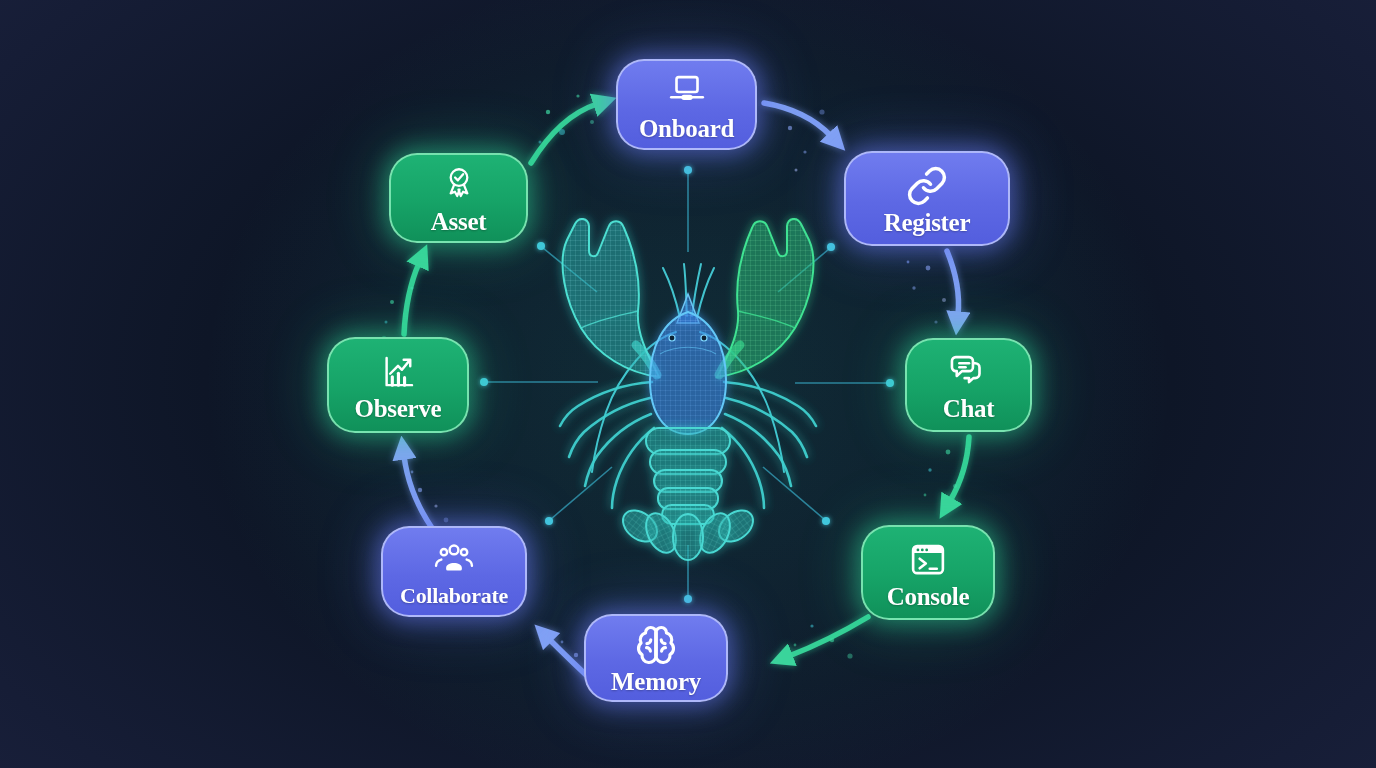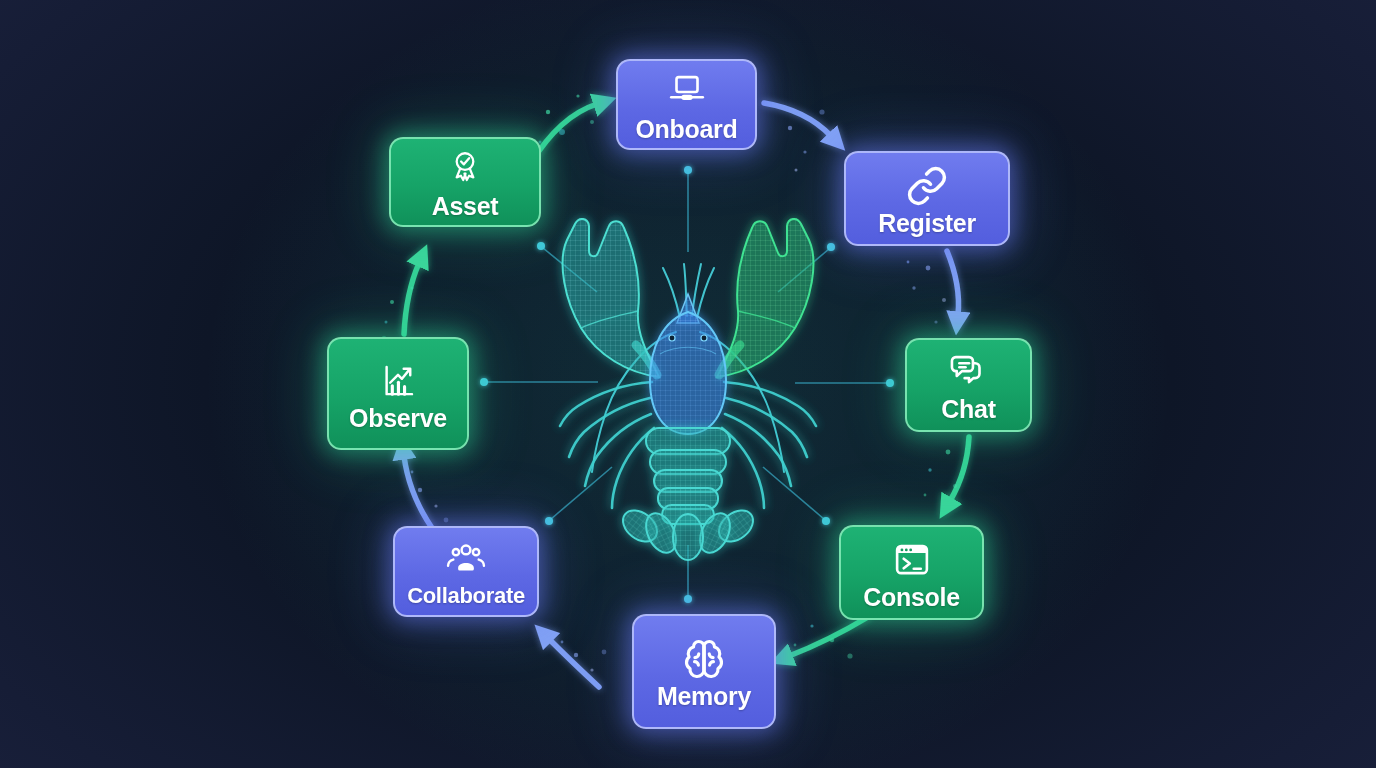--- a/index.html
+++ b/index.html
@@ -9,23 +9,23 @@
     background:#1d2340;
   }
   .bg{
     position:absolute;inset:0;z-index:0;
     background:
       radial-gradient(620px 540px at 50% 50%, rgba(36,150,142,0.20), rgba(36,150,142,0.07) 55%, rgba(36,150,142,0) 78%),
       radial-gradient(1150px 760px at 50% 49%, #0b1322 0%, #0e1627 42%, #161d36 72%, #1e2442 100%);
   }
   .canvas-svg{position:absolute;left:0;top:0;z-index:1;}
   .node{
-    position:absolute;z-index:2;border-radius:14px;
+    position:absolute;z-index:2;border-radius:28px;
     display:flex;flex-direction:column;align-items:center;justify-content:center;
-    gap:3px;box-sizing:border-box;padding-top:4px;
+    gap:3px;box-sizing:border-box;padding-top:4px;font-family:Liberation Serif, serif;
   }
   .node.blue{
     background:linear-gradient(180deg,#707cef 0%,#5d68e4 55%,#535ede 100%);
     border:2px solid rgba(178,188,250,0.95);
     box-shadow:0 0 22px 5px rgba(104,122,245,0.50), 0 0 56px 10px rgba(104,122,245,0.22);
   }
   .node.green{
     background:linear-gradient(180deg,#1eb274 0%,#16a367 55%,#10915a 100%);
     border:2px solid rgba(128,232,181,0.92);
     box-shadow:0 0 22px 5px rgba(46,216,151,0.45), 0 0 56px 10px rgba(46,216,151,0.20);
@@ -247,71 +247,71 @@
   <svg class="node-icon" viewBox="0 0 48 48" fill="none" stroke="#ffffff" stroke-width="3" stroke-linecap="round" stroke-linejoin="round">
     <path d="M21 14 h10 a5 5 0 0 1 5 5 v7 a5 5 0 0 1 -5 5 h-2 l-5 4.5 v-4.5 h-5"></path>
     <path d="M9 7 h15 a4.5 4.5 0 0 1 4.5 4.5 v7 a4.5 4.5 0 0 1 -4.5 4.5 h-8 l-6 5.5 v-5.5 h-1
              a4.5 4.5 0 0 1 -4.5 -4.5 v-7 A4.5 4.5 0 0 1 9 7 Z" fill="#18a566"></path>
     <path d="M13 14 h11"></path>
     <path d="M13 18.5 h7"></path>
   </svg>
   <div class="node-label">Chat</div>
 </div>
 
-<div class="node green" style="left:839px;top:525px;width:145px;height:95px">
+<div class="node green" style="left:861px;top:525px;width:134px;height:95px">
   <svg class="node-icon" viewBox="0 0 48 48" fill="none" stroke="#ffffff" stroke-width="3" stroke-linecap="round" stroke-linejoin="round">
     <rect x="7" y="8" width="34" height="31" rx="4.5"></rect>
     <path d="M8 9 h32 a3.5 3.5 0 0 1 1 2.5 V16 H7 V11.5 A3.5 3.5 0 0 1 8 9 Z" fill="#ffffff" stroke="none"></path>
     <circle cx="12.5" cy="12.5" r="1.6" fill="#149a5e" stroke="none"></circle>
     <circle cx="17.5" cy="12.5" r="1.6" fill="#149a5e" stroke="none"></circle>
     <circle cx="22.5" cy="12.5" r="1.6" fill="#149a5e" stroke="none"></circle>
     <path d="M14.5 22.5 l7 5.5 -7 5.5"></path>
     <path d="M26 34 h8"></path>
   </svg>
   <div class="node-label">Console</div>
 </div>
 
-<div class="node blue" style="left:632px;top:614px;width:144px;height:115px">
+<div class="node blue" style="left:584px;top:614px;width:144px;height:88px">
   <svg class="node-icon" viewBox="0 0 24 24" fill="none" stroke="#ffffff" stroke-width="1.8" stroke-linecap="round" stroke-linejoin="round">
     <path d="M12 5a3 3 0 1 0-5.997.125 4 4 0 0 0-2.526 5.77 4 4 0 0 0 .556 6.588A4 4 0 1 0 12 18Z"></path>
     <path d="M12 5a3 3 0 1 1 5.997.125 4 4 0 0 1 2.526 5.77 4 4 0 0 1-.556 6.588A4 4 0 1 1 12 18Z"></path>
     <path d="M12 5 V18"></path>
     <path d="M9 9 a2.2 2.2 0 0 1 -2.2 2.2"></path>
     <path d="M15 9 a2.2 2.2 0 0 0 2.2 2.2"></path>
     <path d="M8.8 15.5 a2.2 2.2 0 0 0 -2.2 -2"></path>
     <path d="M15.2 15.5 a2.2 2.2 0 0 1 2.2 -2"></path>
   </svg>
   <div class="node-label">Memory</div>
 </div>
 
-<div class="node blue" style="left:393px;top:526px;width:146px;height:91px">
+<div class="node blue" style="left:381px;top:526px;width:146px;height:91px">
   <svg class="node-icon" viewBox="0 0 48 48" fill="none" stroke="#ffffff" stroke-width="2.8" stroke-linecap="round" stroke-linejoin="round">
     <circle cx="12.5" cy="15" r="3.6"></circle>
     <circle cx="35.5" cy="15" r="3.6"></circle>
     <circle cx="24" cy="12.5" r="5"></circle>
     <path d="M9.5 23.5 c-3.8 1 -6 3.6 -6 7.2"></path>
     <path d="M38.5 23.5 c3.8 1 6 3.6 6 7.2"></path>
     <path d="M15 33 c0-7.5 18-7.5 18 0 v1.2 a1.8 1.8 0 0 1 -1.8 1.8 h-14.4 a1.8 1.8 0 0 1 -1.8 -1.8 Z" fill="#ffffff" stroke="none"></path>
   </svg>
   <div class="node-label" style="font-size:22px">Collaborate</div>
 </div>
 
-<div class="node green" style="left:327px;top:337px;width:142px;height:113px">
+<div class="node green" style="left:327px;top:337px;width:142px;height:96px">
   <svg class="node-icon" viewBox="0 0 48 48" fill="none" stroke="#ffffff" stroke-width="2.8" stroke-linecap="round" stroke-linejoin="round">
     <path d="M11 8 V39 H40"></path>
     <path d="M17.5 39 V29.5" stroke-width="3.6"></path>
     <path d="M24.5 39 V25.5" stroke-width="3.6"></path>
     <path d="M31.5 39 V30.5" stroke-width="3.6"></path>
     <path d="M15 26 L24 17 L28.5 21.5 L37 11"></path>
     <path d="M30.5 10 H38 V17.5"></path>
   </svg>
   <div class="node-label">Observe</div>
 </div>
 
-<div class="node green" style="left:389px;top:137px;width:152px;height:90px">
+<div class="node green" style="left:389px;top:153px;width:139px;height:90px">
   <svg class="node-icon" viewBox="0 0 48 48" fill="none" stroke="#ffffff" stroke-width="2.6" stroke-linecap="round" stroke-linejoin="round">
     <circle cx="24" cy="15.5" r="9.5"></circle>
     <path d="M19.5 15.5 l3.2 3.2 6-7"></path>
     <path d="M18.5 23.5 L14.5 33.5 l4.8-1.8 2.7 4.8 2.6-7.3"></path>
     <path d="M29.5 23.5 L33.5 33.5 l-4.8-1.8 -2.7 4.8 -2.6-7.3"></path>
   </svg>
   <div class="node-label">Asset</div>
 </div>
 
 </body></html>

